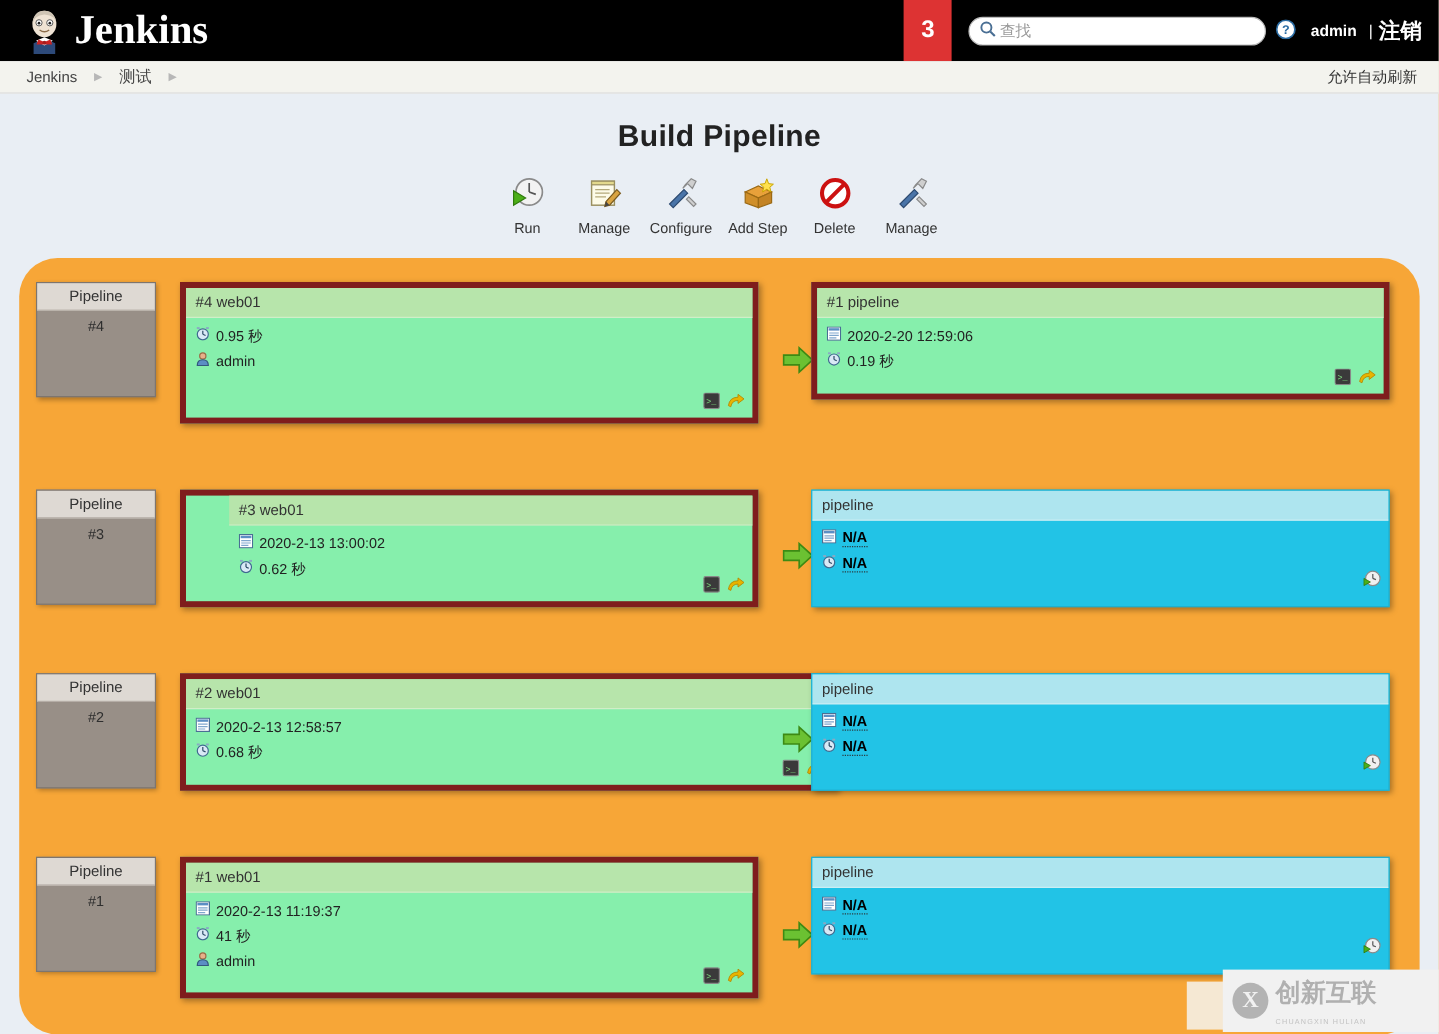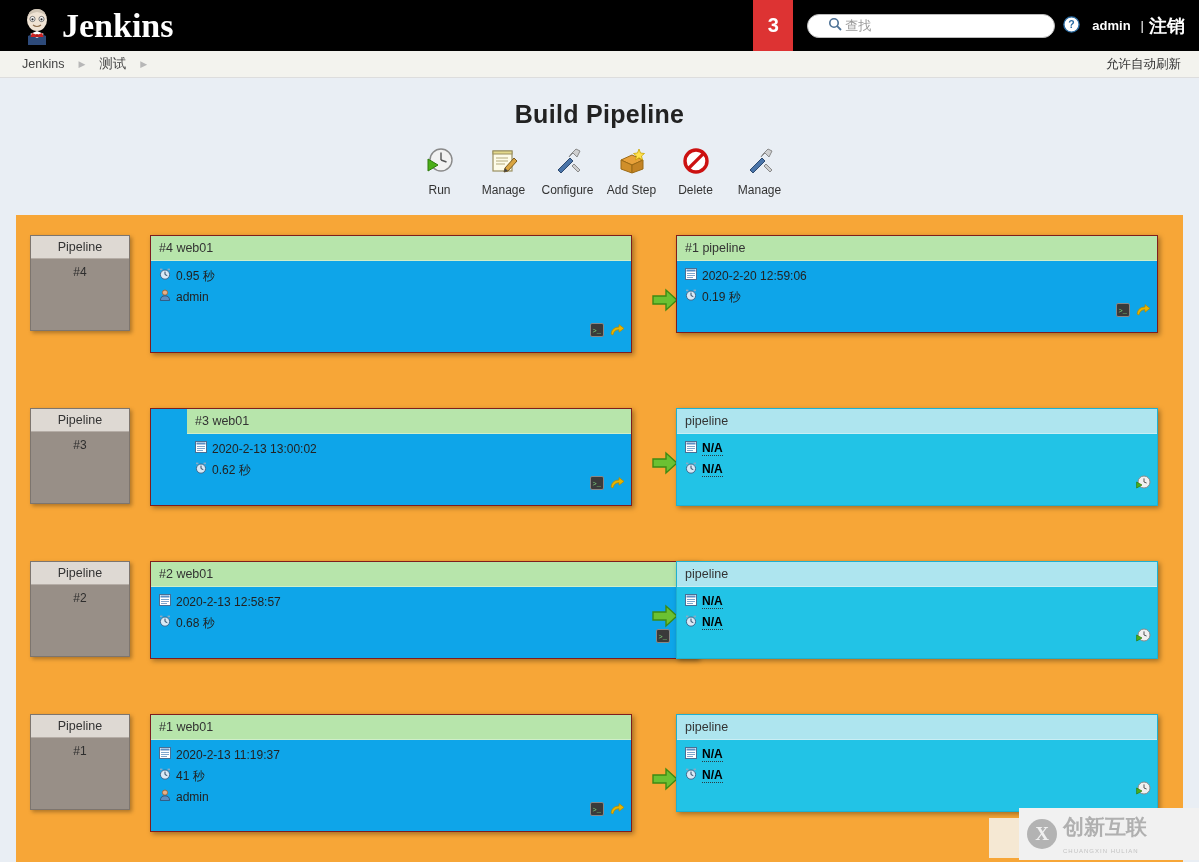--- a/index.html
+++ b/index.html
@@ -26,21 +26,21 @@
     line-height:34px;
   }
   .top-right { position:absolute; right:0; top:0; height:51px; display:flex; align-items:center; }
   .build-badge {
     width:40px; height:51px; background:#d33; color:#fff;
     font-size:20px; font-weight:bold; display:flex;
     align-items:center; justify-content:center; margin-right:14px;
   }
   .searchbox {
     width:248px; height:24px; background:#fff; border-radius:13px;
-    display:flex; align-items:center; padding:0 20px; position:relative;
+    display:flex; align-items:center; padding:0 8px; position:relative;
     border:1px solid #bbb;
   }
   .search-ph { color:#999; font-size:13px; margin-left:3px; }
   .help-icon { margin:0 12px 0 8px; }
   .user-name { color:#fff; font-weight:bold; font-size:13px; }
   .sep { color:#fff; margin:0 5px 0 10px; font-size:13px;}
   .logout { color:#fff; font-weight:bold; font-size:18px; padding-right:14px; }
 
   
   #breadcrumb {
@@ -63,20 +63,21 @@
     margin-top:16px; display:flex; justify-content:center; gap:0px;
   }
   .tool { width:64px; text-align:center; cursor:pointer; }
   .tool .ic { height:32px; display:flex; align-items:center; justify-content:center; }
   .tool .lb { font-size:12px; color:#333; margin-top:6px; }
 
   
   #pipeline {
     position:absolute; left:16px; top:215px; width:1167px; height:647px;
     background:#f7a637;
+    border-radius:32px;
   }
   .prow { position:absolute; left:0; width:100%; }
   .stage-gray {
     position:absolute; width:100px; background:#988f87;
     border:1px solid #7d756e; box-shadow:2px 2px 4px rgba(0,0,0,.3);
   }
   .stage-gray .hd {
     background:#ded9d3; border-bottom:1px solid #b5ada6;
     text-align:center; font-size:12.5px; color:#333; padding:4px 0;
   }
@@ -93,21 +94,21 @@
   .card .line {
     display:flex; align-items:center; font-size:12px; color:#222;
     margin-bottom:6px; line-height:14px;
   }
   .card .line .txt { margin-left:5px; }
   .card .acts {
     position:absolute; right:6px; bottom:4px; display:flex;
     align-items:center; gap:6px;
   }
   .green .hd { background:#b7e5ab; }
-  .green { background:#0ea5e9; border:1px solid #7f1d1d; }
+  .green { background:#86efac; border:5px solid #7f1d1d; }
   .cyan .hd { background:#aee5ef; }
   .cyan { background:#22c3e6; border:1px solid #1fb0d0; }
   .cyan .line .txt {
     border-bottom:1px dotted #2b3b40; color:#000000;font-weight:bold;
   }
 
   .arrow-conn { position:absolute; }
 
   
   .wm1 {

